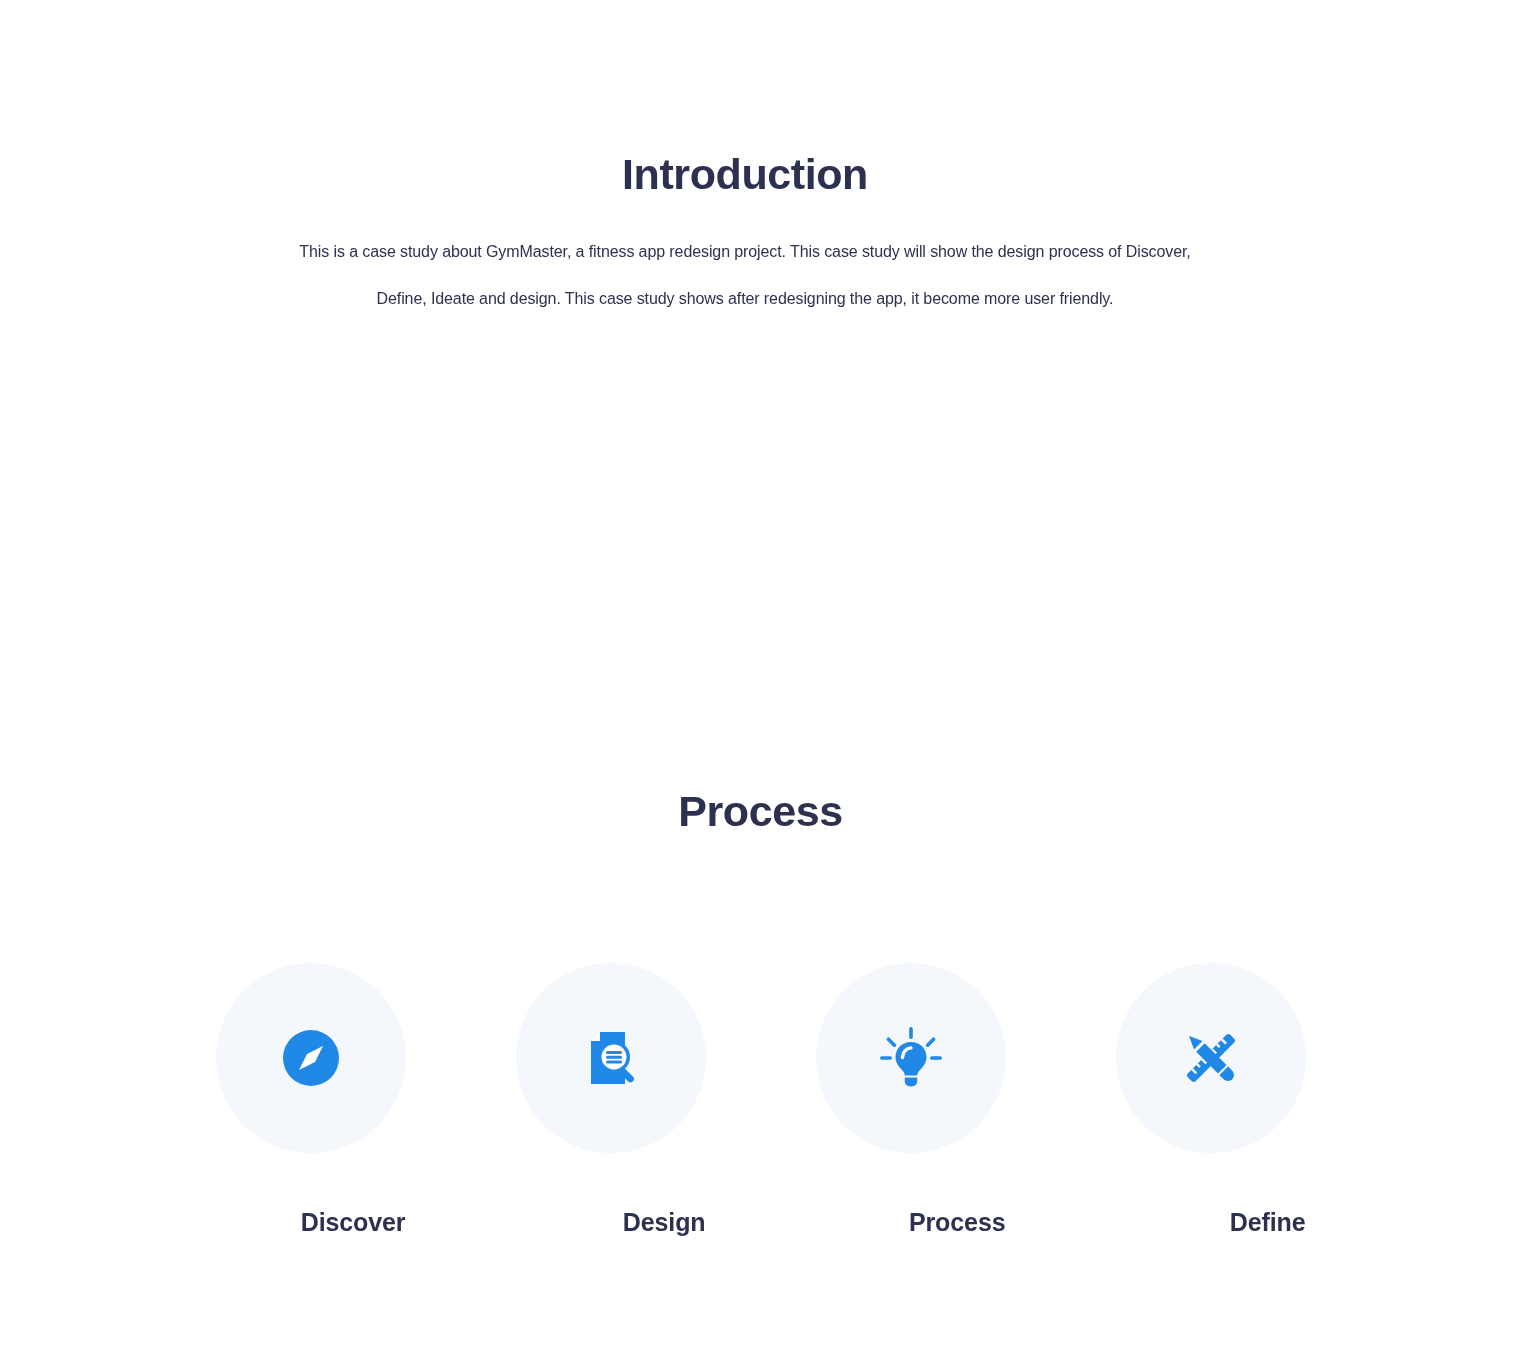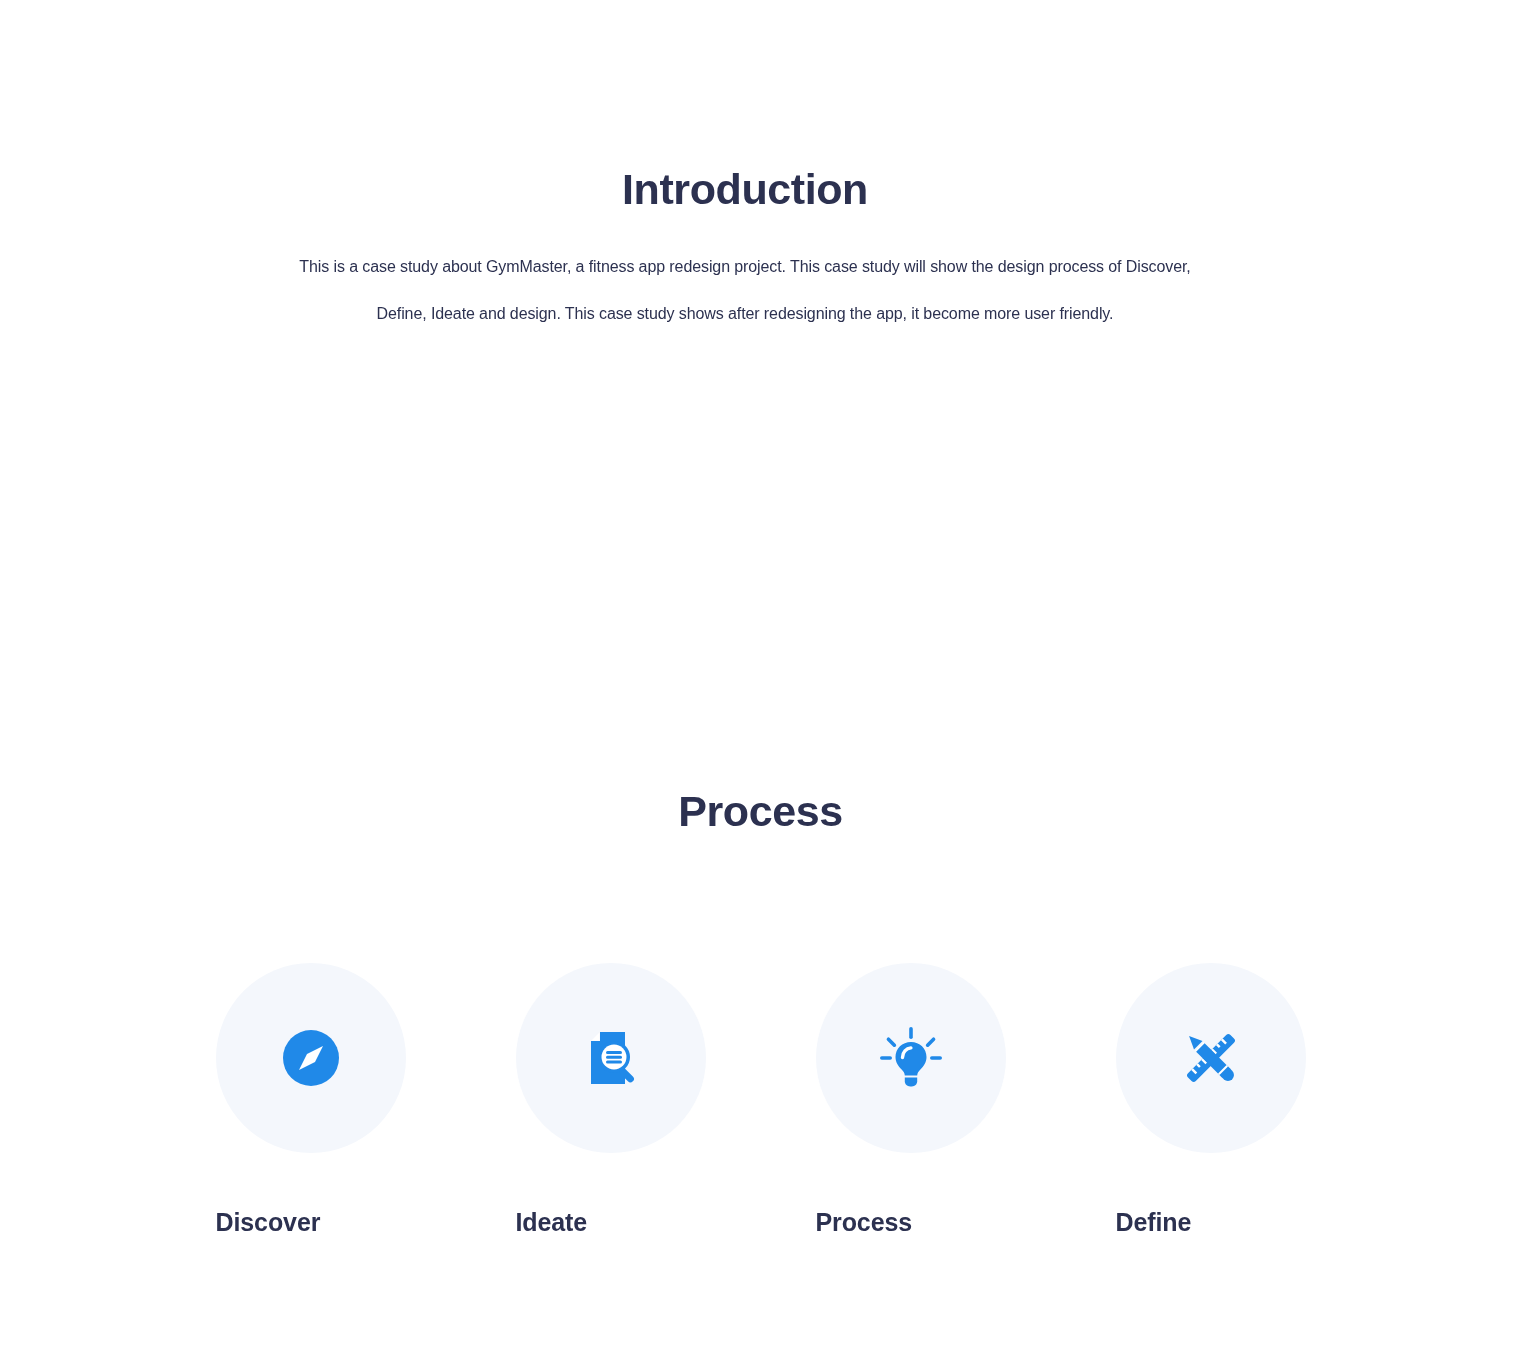--- a/index.html
+++ b/index.html
@@ -14,21 +14,21 @@
     font-family: "Liberation Sans", "DejaVu Sans", sans-serif;
     color: #2c3150;
     overflow: hidden;
     position: relative;
   }
 
   
   .intro-section {
     position: absolute;
     left: 0;
-    top: 16px;
+    top: 1px;
     width: 1490px;
     text-align: center;
   }
   .intro-title {
     margin: 0;
     padding-top: 148px;
     font-size: 43px;
     line-height: 1.18;
     font-weight: bold;
     letter-spacing: -0.4px;
@@ -68,21 +68,21 @@
     top: 177px;
     width: 1521px;
     display: flex;
     justify-content: center;
     gap: 110px;
   }
   .process-step {
     width: 190px;
     display: flex;
     flex-direction: column;
-    align-items: flex-start;
+    align-items: flex-end;
   }
   .step-circle {
     width: 190px;
     height: 190px;
     border-radius: 50%;
     background: #f4f7fc;
     display: flex;
     align-items: center;
     justify-content: center;
   }
@@ -137,21 +137,21 @@
             <rect x="44" y="40" width="7" height="18" rx="3.5" transform="rotate(-45 47.5 49)" fill="#2089e8"></rect>
 
             <circle cx="35" cy="31" r="16" fill="#2089e8"></circle>
             <circle cx="35" cy="31" r="12.5" fill="#ffffff"></circle>
             <rect x="27" y="25" width="16" height="3.1" rx="1.5" fill="#2089e8"></rect>
             <rect x="27" y="29.7" width="16" height="3.1" rx="1.5" fill="#2089e8"></rect>
             <rect x="27" y="34.4" width="16" height="3.1" rx="1.5" fill="#2089e8"></rect>
           </svg>
         </span>
       </div>
-      <div class="step-label">Ideate</div>
+      <div class="step-label">Design</div>
     </div>
 
     <div class="process-step">
       <div class="step-circle">
         <span class="step-icon">
           <svg width="70" height="70" viewBox="0 0 70 70" aria-hidden="true">
             <g fill="#2089e8">
 
               <rect x="33.2" y="4" width="3.6" height="12" rx="1.8"></rect>
               <rect x="4" y="33.2" width="12" height="3.6" rx="1.8"></rect>

